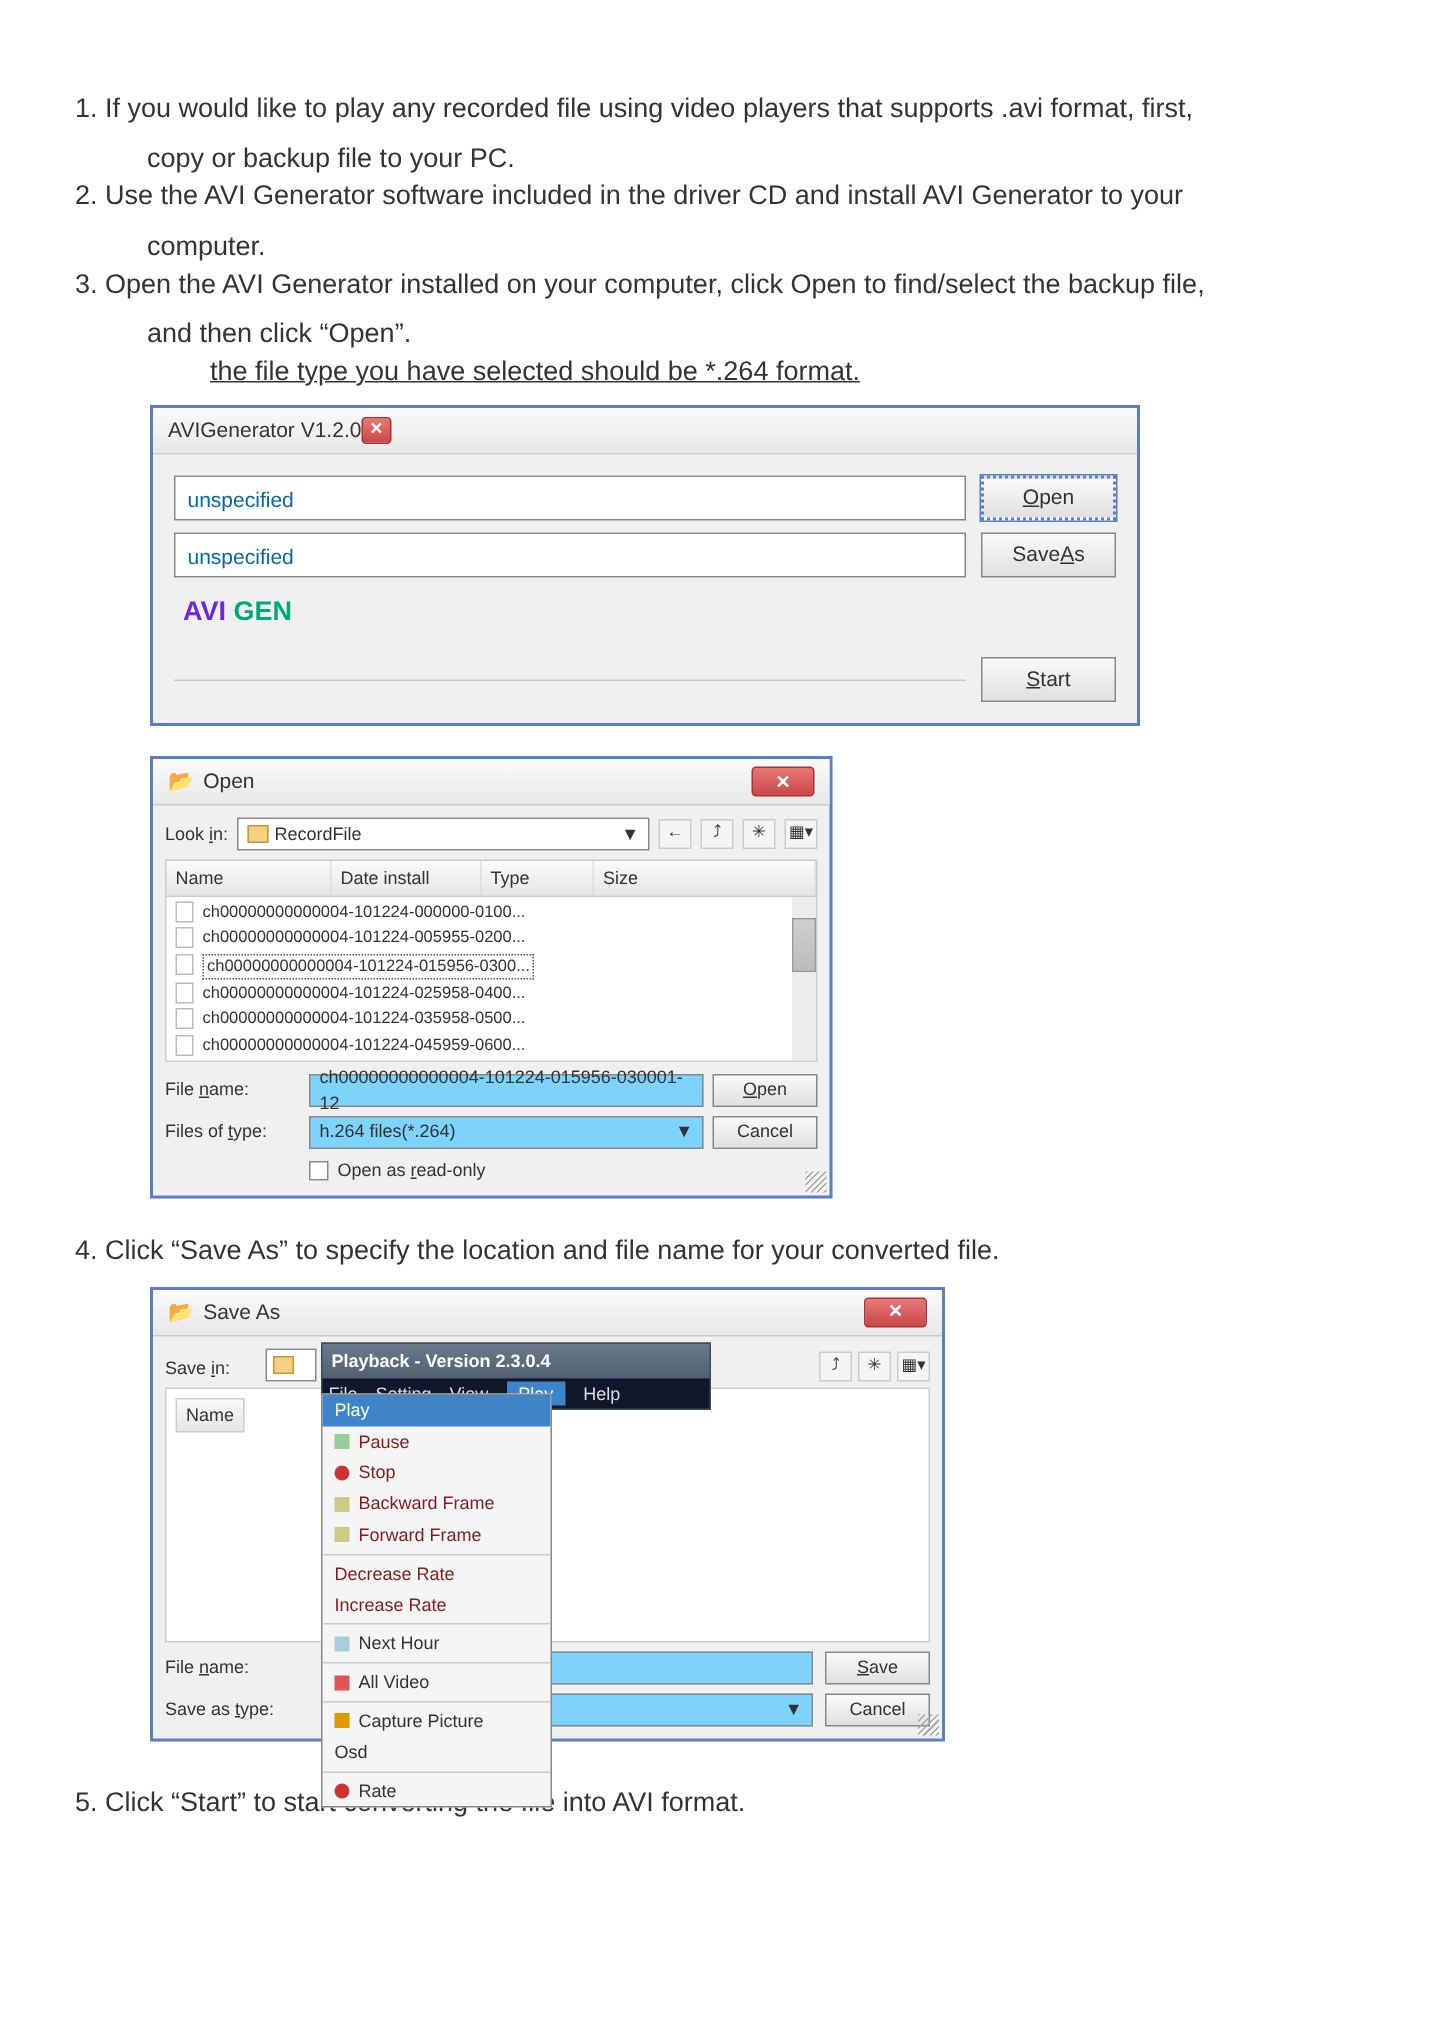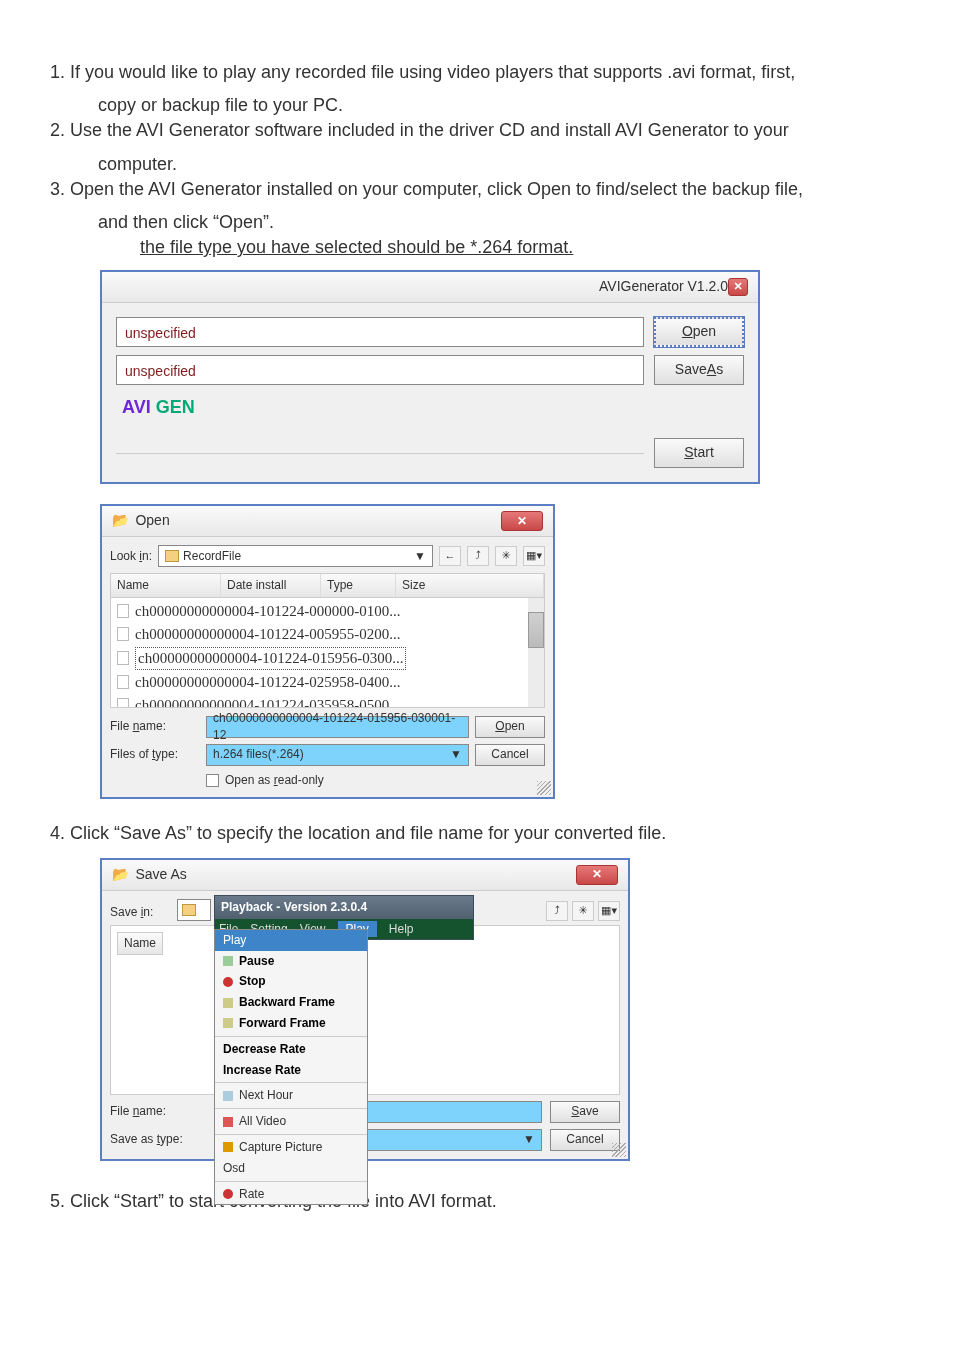--- a/index.html
+++ b/index.html
@@ -30,21 +30,21 @@
       margin: 10px 50px 20px 50px;
       border: 2px solid #5a7fc4;
       background: #efefef;
       position: relative;
     }
     .avi-titlebar {
       background: linear-gradient(#fafafa, #e8e8e8);
       border-bottom: 1px solid #ccc;
       padding: 5px 10px;
       display: flex;
-      justify-content: flex-end;
+      justify-content: flex-start;
       align-items: center;
       font-size: 14px;
       color: #333;
     }
     .close-icon {
       width: 20px;
       height: 18px;
       background: linear-gradient(#e77878, #c94848);
       border: 1px solid #a33;
       border-radius: 3px;
@@ -64,21 +64,21 @@
       gap: 10px;
       margin-bottom: 8px;
       align-items: center;
     }
     .avi-input {
       flex: 1;
       background: #fff;
       border: 1px solid #888;
       padding: 6px 8px;
       font-size: 14px;
-      color: #7f1d1d;
+      color: #0369a1;
       height: 30px;
     }
     .avi-btn {
       width: 90px;
       height: 30px;
       background: linear-gradient(#fafafa, #e0e0e0);
       border: 1px solid #888;
       font-size: 14px;
       display: flex;
       align-items: center;
@@ -190,27 +190,26 @@
     .dlg-filelist {
       border: 1px solid #ccc;
       border-top: none;
       background: #fff;
       height: 110px;
       overflow: hidden;
       padding: 2px;
       position: relative;
     }
     .file-row {
-      font-size: 15px;
+      font-size: 11px;
       padding: 1px 4px;
       display: flex;
-      align-items: center;
+      align-items: flex-start;
       gap: 6px;
       white-space: nowrap;
-      font-family: Liberation Serif, serif;
     }
     .file-ico {
       width: 12px;
       height: 14px;
       border: 1px solid #bbb;
       background: #fff;
     }
     .file-selected .fn {
       border: 1px dotted #555;
       padding: 0 2px;
@@ -329,21 +328,21 @@
       z-index: 5;
     }
     .playback-title {
       background: linear-gradient(#6a7a8c, #50606f);
       padding: 3px 6px;
       color: #fff;
       font-weight: bold;
     }
     .playback-menubar {
       display: flex;
-      background: #14532d;
+      background: #0f172a;
       padding: 2px 4px;
       gap: 12px;
       color: #ddd;
     }
     .playback-menubar .sel {
       background: #3d84c9;
       color: #fff;
       padding: 0 8px;
     }
     .dropdown {
@@ -360,21 +359,21 @@
       background: #3d84c9;
       color: #fff;
       padding: 2px 8px;
     }
     .dropdown .item {
       padding: 2px 8px;
       display: flex;
       align-items: center;
       gap: 6px;
     }
-    .dropdown .item.disabled { color: #000000; font-weight: bold; }
+    .dropdown .item.disabled { color: #7f1d1d; }
     .dropdown hr { border: none; border-top: 1px solid #ccc; margin: 2px 0; }
     .icon-sq { width: 10px; height: 10px; display: inline-block; }
     .icon-red { background: #c33; border-radius: 50%; }
     .icon-ora { background: #d90; }
     .save-nav-icons {
       display: flex;
       gap: 4px;
     }
     .save-bottom {
       display: grid;

